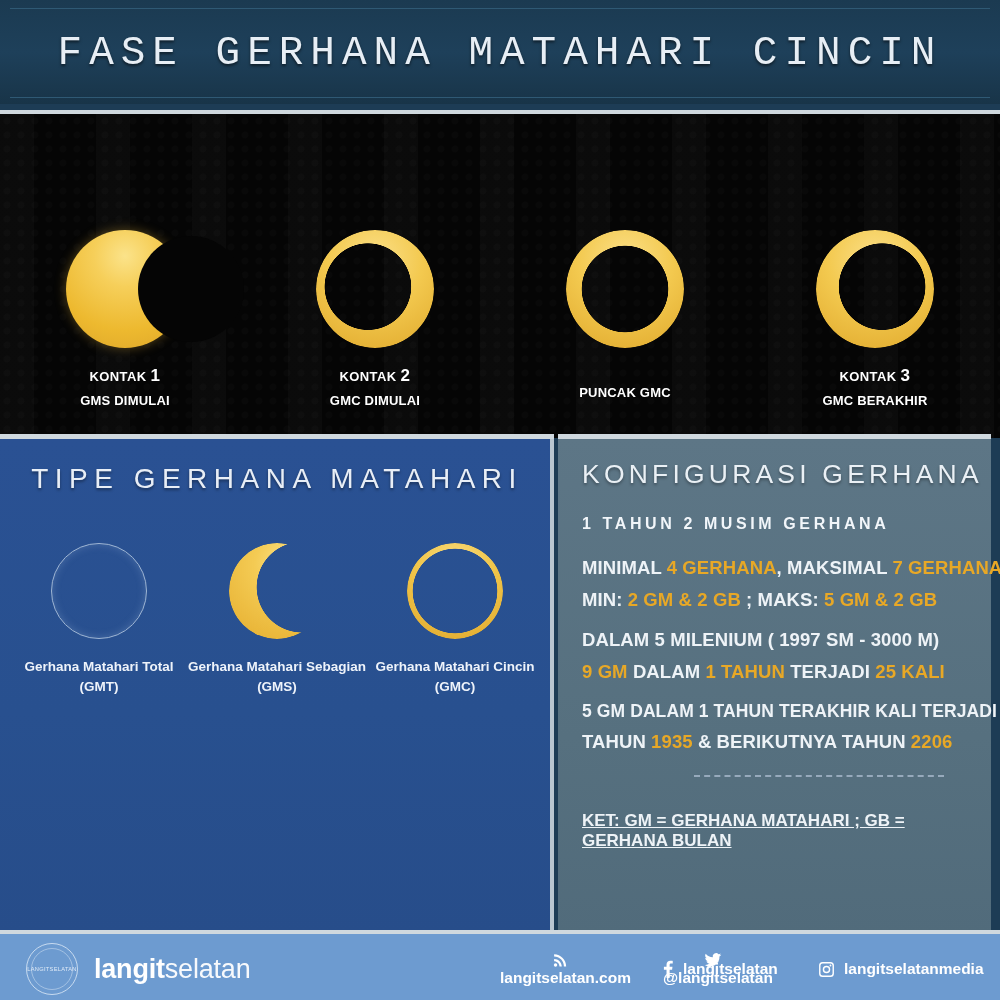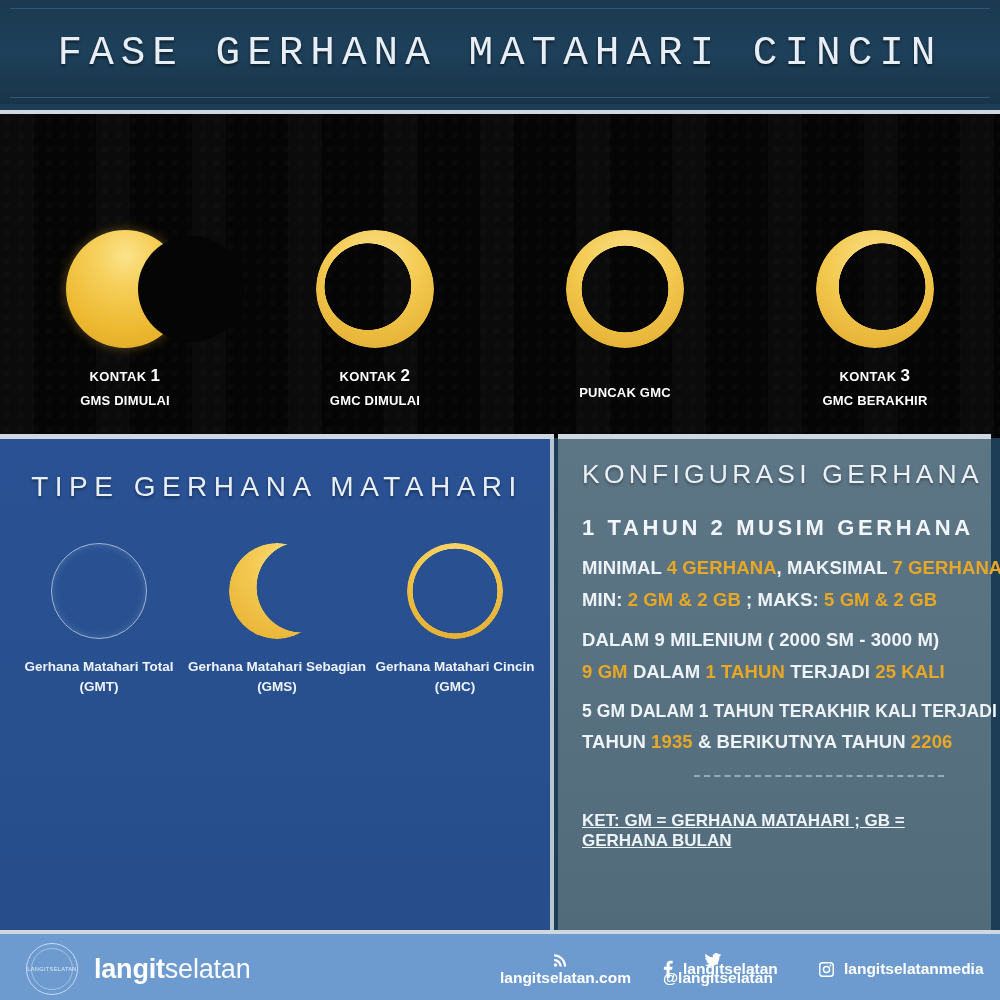--- a/index.html
+++ b/index.html
@@ -53,21 +53,21 @@
   #left-panel{position:absolute;left:0;top:0;width:554px;height:496px;
      background:linear-gradient(180deg,#2a5193 0%,#28508f 55%,#274d8a 100%);
      border-top:5px solid #cfd8de;}
   #left-panel:after{content:"";position:absolute;right:0;top:0;width:4px;height:100%;
      background:#b9c6d0;}
   #right-panel{position:absolute;left:558px;top:0;width:433px;height:496px;
      background:linear-gradient(180deg,#5d7686 0%,#56707f 60%,#516b7b 100%);
      border-top:5px solid #cfd8de;}
 
   
-  #tipe-title{position:absolute;left:0;top:32px;width:554px;text-align:center;
+  #tipe-title{position:absolute;left:0;top:24px;width:554px;text-align:center;
      color:#e8eef6;font-size:28px;letter-spacing:6.5px;font-weight:300;
      text-shadow:0 2px 3px rgba(0,0,0,.4);}
   #types{position:absolute;left:10px;top:104px;width:534px;display:flex;}
   .type{flex:1;display:flex;flex-direction:column;align-items:center;}
   .type-art{width:96px;height:96px;position:relative;}
   .t-total{position:absolute;inset:0;border-radius:50%;border:1.6px solid #9fb6d4;
      box-shadow:0 0 8px rgba(180,205,235,.25) inset;}
   .t-annular{position:absolute;inset:0;border-radius:50%;
      background:radial-gradient(circle at 50% 25%, #fbe089 0%, #f0c54a 45%, #dfa72c 100%);
      -webkit-mask:radial-gradient(circle at 50% 50%, transparent 0 42px, #000 42.6px);
@@ -75,21 +75,21 @@
   .t-partial{position:absolute;inset:0;border-radius:50%;
      background:radial-gradient(circle at 62% 22%, #fbe38a 0%, #f4cb54 35%, #e5ad2d 100%);
      -webkit-mask:radial-gradient(circle at 76% 46%, transparent 0 45px, #000 45.6px);
              mask:radial-gradient(circle at 76% 46%, transparent 0 45px, #000 45.6px);}
   .type-cap{margin-top:18px;text-align:center;color:#eef3fa;font-size:13.5px;
      font-weight:700;line-height:1.5;}
 
   
   #konf-title{position:absolute;left:24px;top:20px;color:#eaf0f5;font-size:26.5px;
      letter-spacing:4.2px;font-weight:300;text-shadow:0 2px 3px rgba(0,0,0,.35);}
-  #konf-sub{position:absolute;left:24px;top:76px;color:#f2f6fa;font-size:22px;
+  #konf-sub{position:absolute;left:24px;top:76px;color:#f2f6fa;font-size:16px;
      letter-spacing:3.6px;font-weight:700;}
   .kline{position:absolute;left:24px;color:#eef3f7;font-size:18.5px;font-weight:700;
      letter-spacing:.1px;white-space:nowrap;}
   .kline .hi{color:#e8a826;}
   #k1{top:118px;}
   #k2{top:150px;}
   #k3{top:190px;}
   #k4{top:222px;}
   #k5{top:262px;font-size:17.5px;}
   #k6{top:292px;}
@@ -221,21 +221,21 @@
       <div id="konf-sub">1 TAHUN 2 MUSIM GERHANA</div>
 
       <div class="kline" id="k1">
         <span>MINIMAL </span><span class="hi">4 GERHANA</span><span>, MAKSIMAL </span><span class="hi">7 GERHANA</span>
       </div>
 
       <div class="kline" id="k2">
         <span>MIN: </span><span class="hi">2 GM &amp; 2 GB</span><span> ; MAKS: </span><span class="hi">5 GM &amp; 2 GB</span>
       </div>
 
-      <div class="kline" id="k3">DALAM 9 MILENIUM ( 2000 SM - 3000 M)</div>
+      <div class="kline" id="k3">DALAM 5 MILENIUM ( 1997 SM - 3000 M)</div>
 
       <div class="kline" id="k4">
         <span class="hi">9 GM</span><span> DALAM </span><span class="hi">1 TAHUN</span><span> TERJADI </span><span class="hi">25 KALI</span>
       </div>
 
       <div class="kline" id="k5">5 GM DALAM 1 TAHUN TERAKHIR KALI TERJADI</div>
 
       <div class="kline" id="k6">
         <span>TAHUN </span><span class="hi">1935</span><span> &amp; BERIKUTNYA TAHUN </span><span class="hi">2206</span>
       </div>

